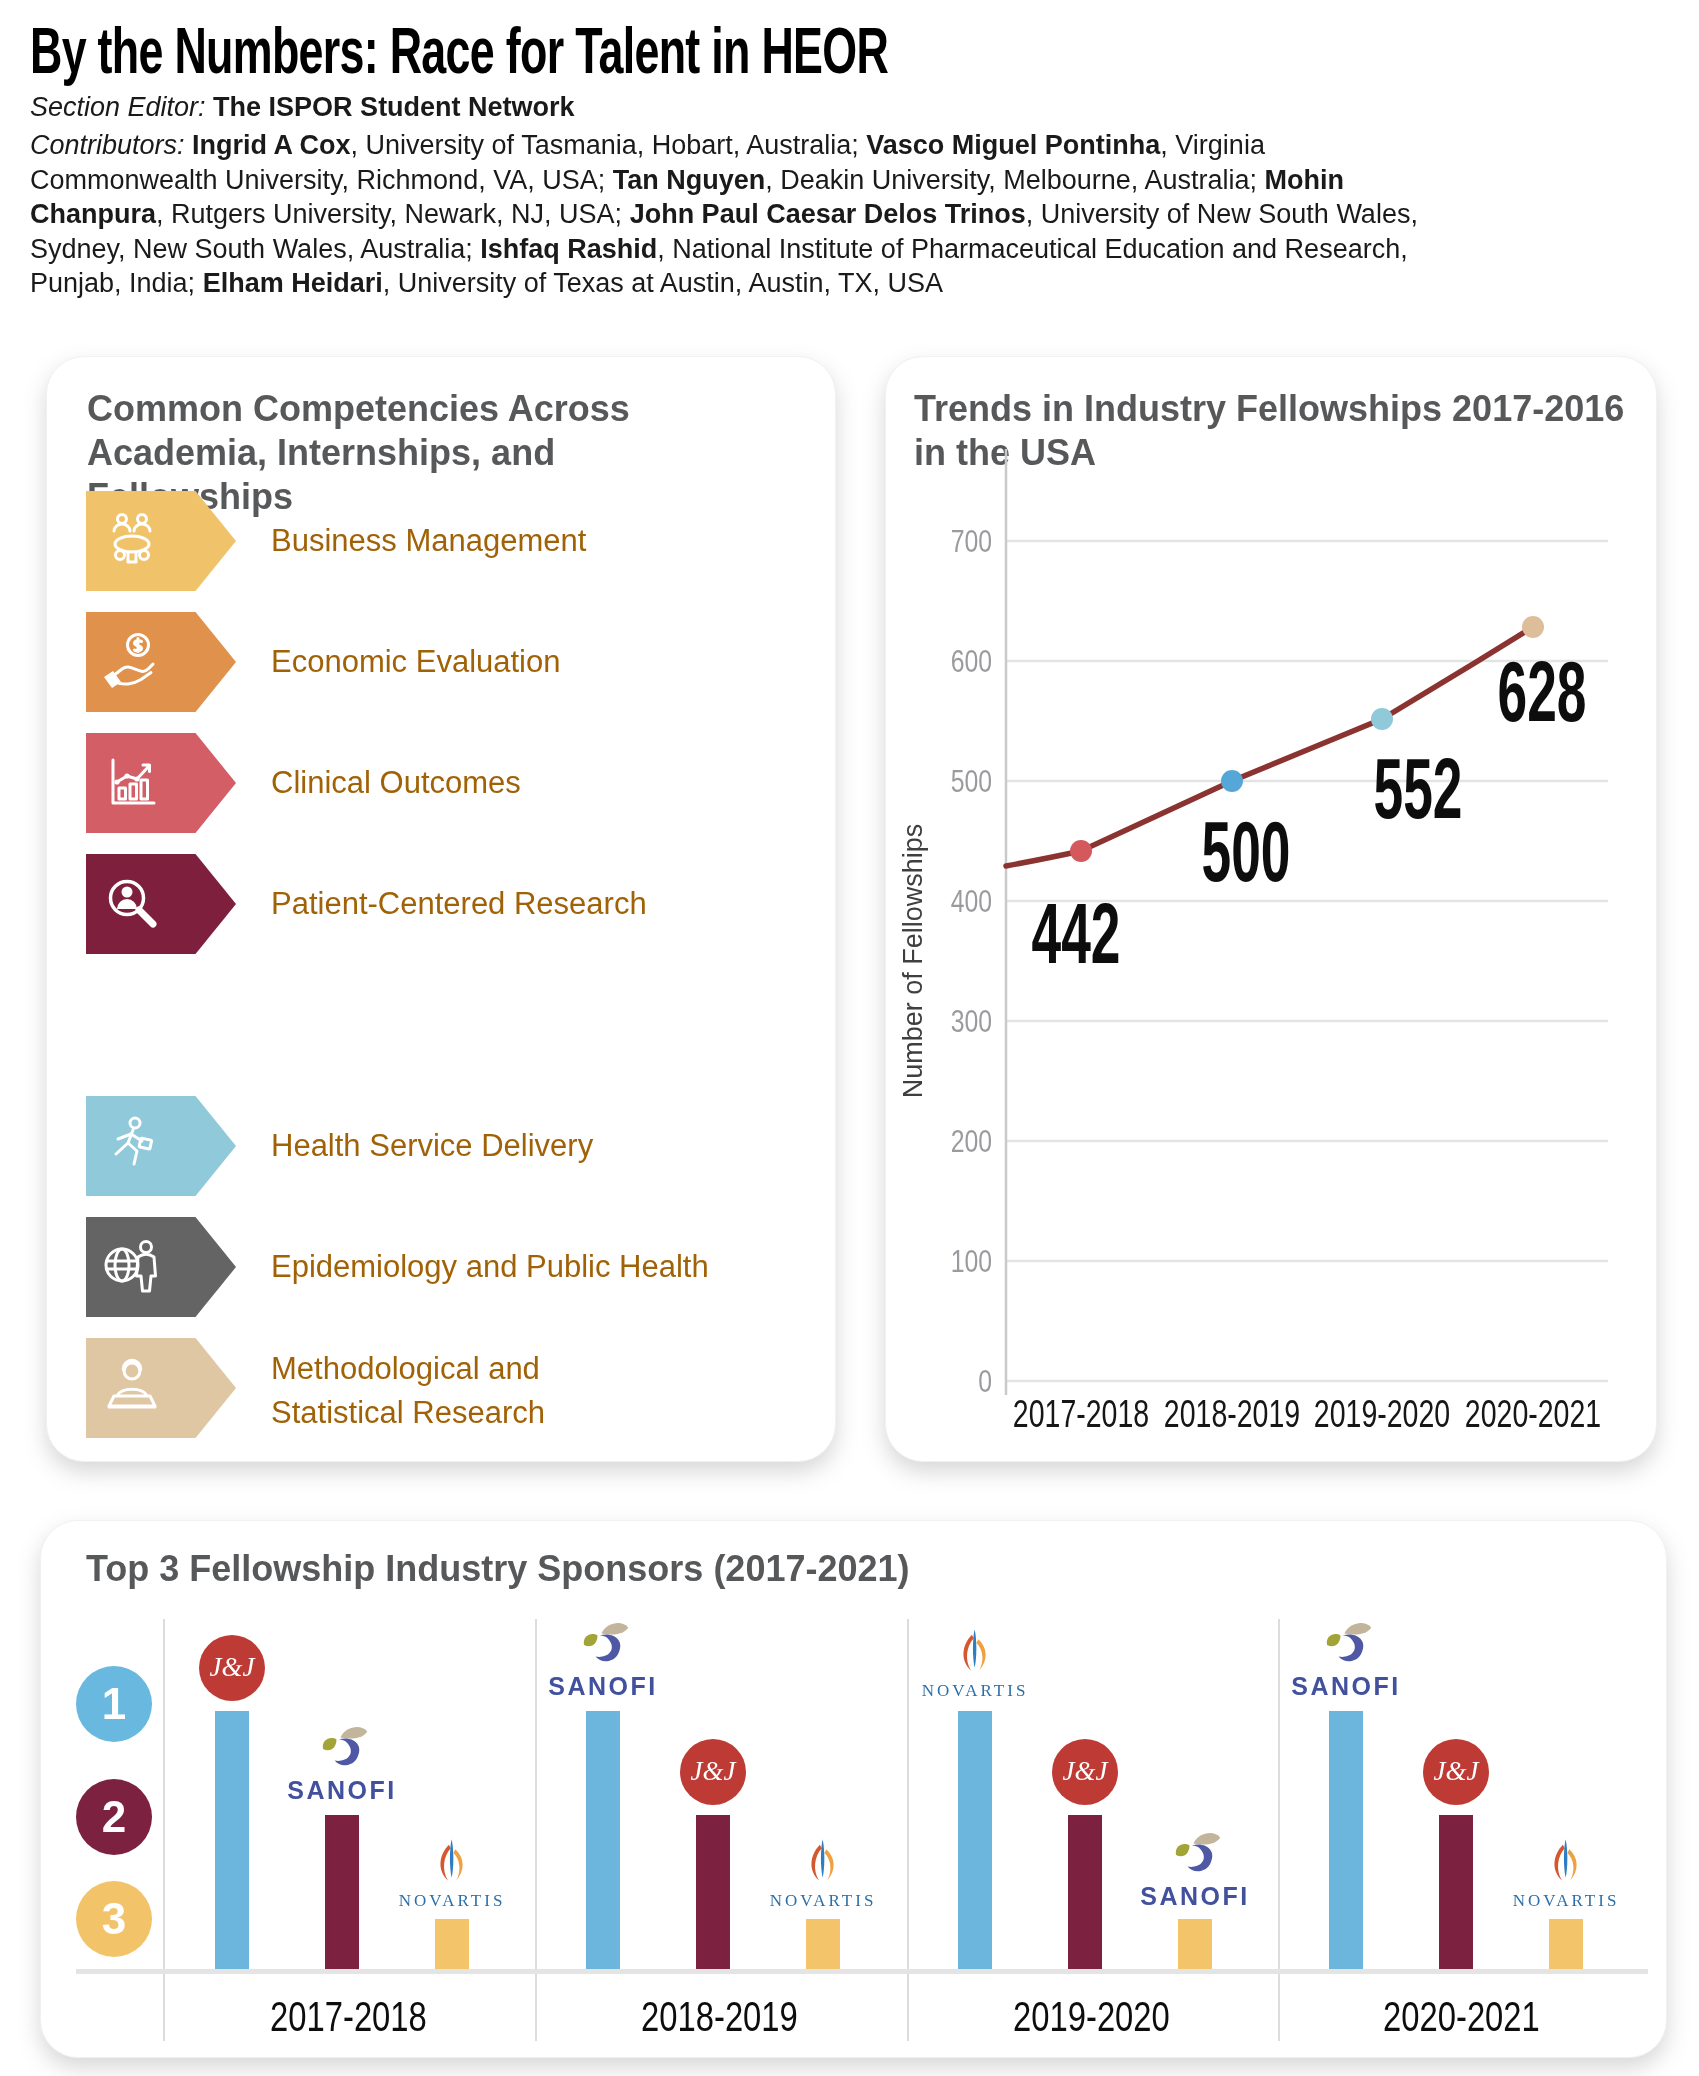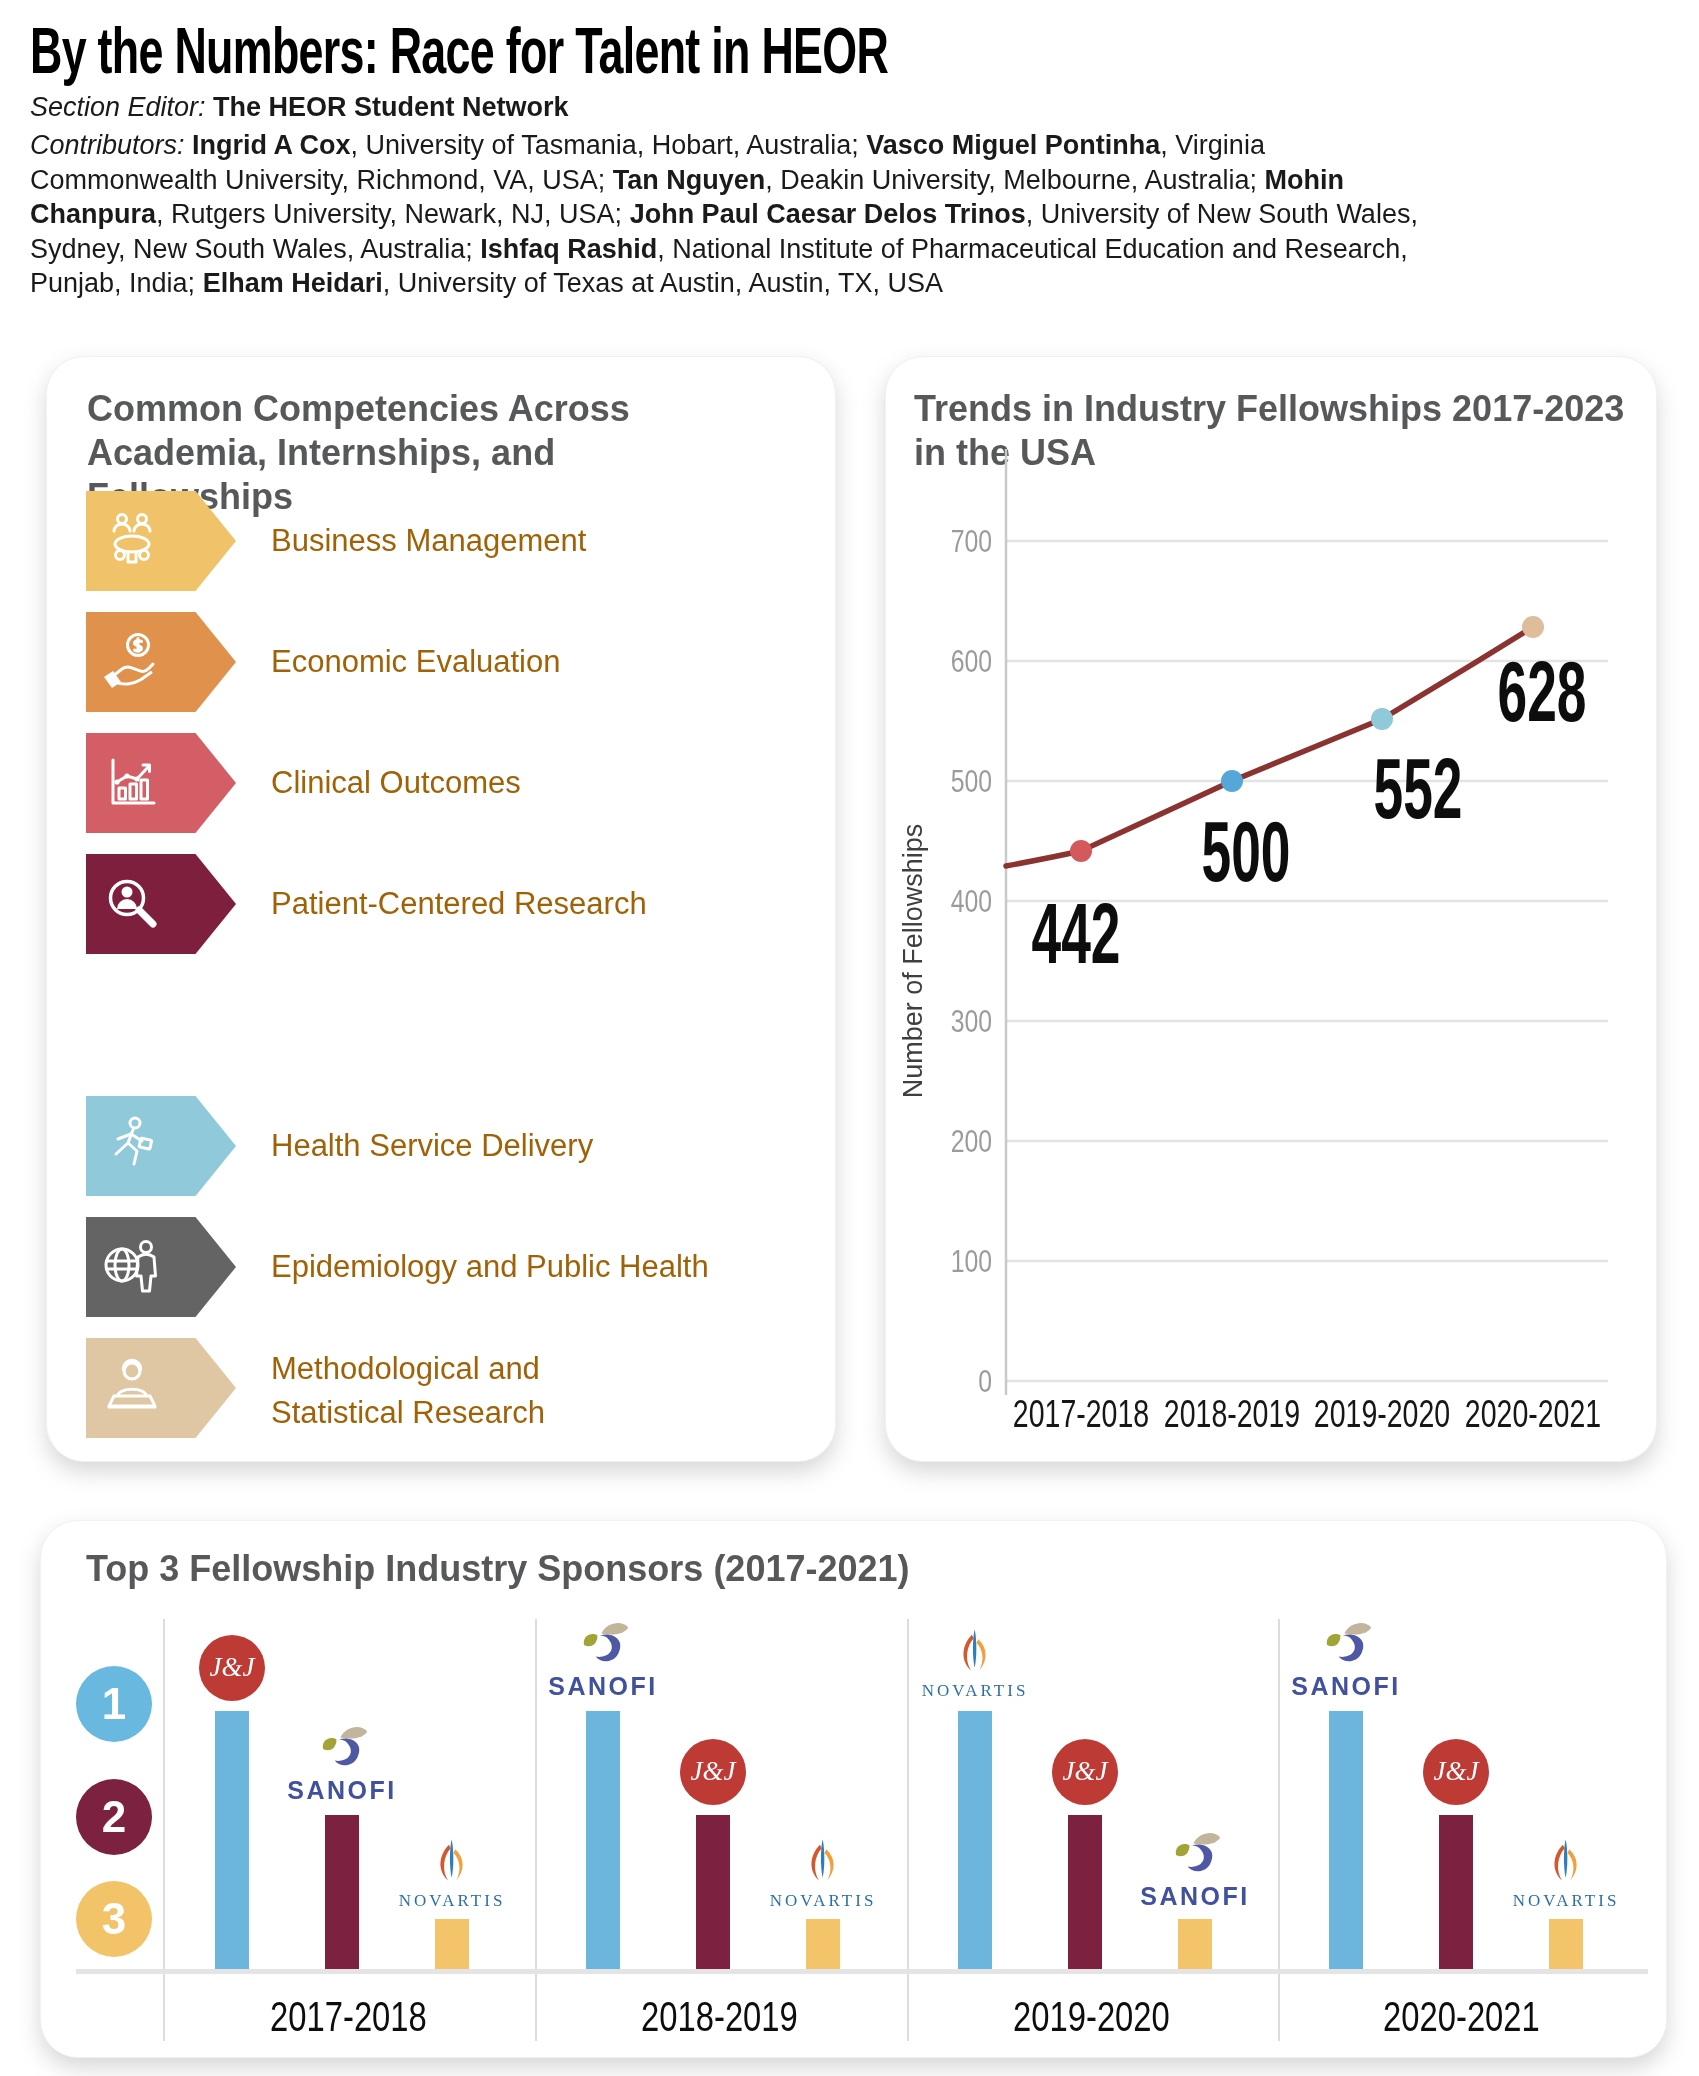--- a/index.html
+++ b/index.html
@@ -58,21 +58,21 @@
   .sp-title{white-space:nowrap;}
   .icon-stroke{stroke:#fff;fill:none;stroke-width:3;stroke-linecap:round;stroke-linejoin:round;}
 </style>
 </head>
 <body>
 
 <div id="page">
 
   <div>
     <div class="main-title">By the Numbers: Race for Talent in HEOR</div>
-    <div class="editor-line"><span style="font-style: italic;">Section Editor: </span><span style="font-weight: 700;">The HEOR Student Network</span></div>
+    <div class="editor-line"><span style="font-style: italic;">Section Editor: </span><span style="font-weight: 700;">The ISPOR Student Network</span></div>
     <div class="contributors"><span style="font-style: italic;">Contributors: </span><span style="font-weight: 700;">Ingrid A Cox</span><span>, University of Tasmania, Hobart, Australia; </span><span style="font-weight: 700;">Vasco Miguel Pontinha</span><span>, Virginia Commonwealth University, Richmond, VA, USA; </span><span style="font-weight: 700;">Tan Nguyen</span><span>, Deakin University, Melbourne, Australia; </span><span style="font-weight: 700;">Mohin Chanpura</span><span>, Rutgers University, Newark, NJ, USA; </span><span style="font-weight: 700;">John Paul Caesar Delos Trinos</span><span>, University of New South Wales, Sydney, New South Wales, Australia; </span><span style="font-weight: 700;">Ishfaq Rashid</span><span>, National Institute of Pharmaceutical Education and Research, Punjab, India; </span><span style="font-weight: 700;">Elham Heidari</span><span>, University of Texas at Austin, Austin, TX, USA</span></div>
   </div>
 
   <div class="card" id="competencies-card">
     <div class="card-title" style="left:40px;top:30px;width:680px;">Common Competencies Across Academia, Internships, and Fellowships</div>
 
     <div class="comp-row" style="top:134px;">
       <div class="arrow" style="background-color: rgb(240, 195, 107);">
         <svg width="64" height="64" viewBox="0 0 64 64" class="icon-stroke">
           <circle cx="22" cy="10" r="4.5"></circle>
@@ -169,21 +169,21 @@
         </svg>
       </div>
       <div class="row-label two-line">
         <div>Methodological and</div>
         <div>Statistical Research</div>
       </div>
     </div>
   </div>
 
   <div class="card" id="trends-card">
-    <div class="card-title" style="left:28px;top:30px;width:745px;">Trends in Industry Fellowships 2017-2023 in the USA</div>
+    <div class="card-title" style="left:28px;top:30px;width:745px;">Trends in Industry Fellowships 2017-2016 in the USA</div>
 
     <svg id="trend-svg" width="740" height="1005" viewBox="0 0 740 1005">
 
       <line class="grid" x1="108" y1="100" x2="710" y2="100"></line>
       <line class="grid" x1="108" y1="220" x2="710" y2="220"></line>
       <line class="grid" x1="108" y1="340" x2="710" y2="340"></line>
       <line class="grid" x1="108" y1="460" x2="710" y2="460"></line>
       <line class="grid" x1="108" y1="580" x2="710" y2="580"></line>
       <line class="grid" x1="108" y1="700" x2="710" y2="700"></line>
       <line class="grid" x1="108" y1="820" x2="710" y2="820"></line>

